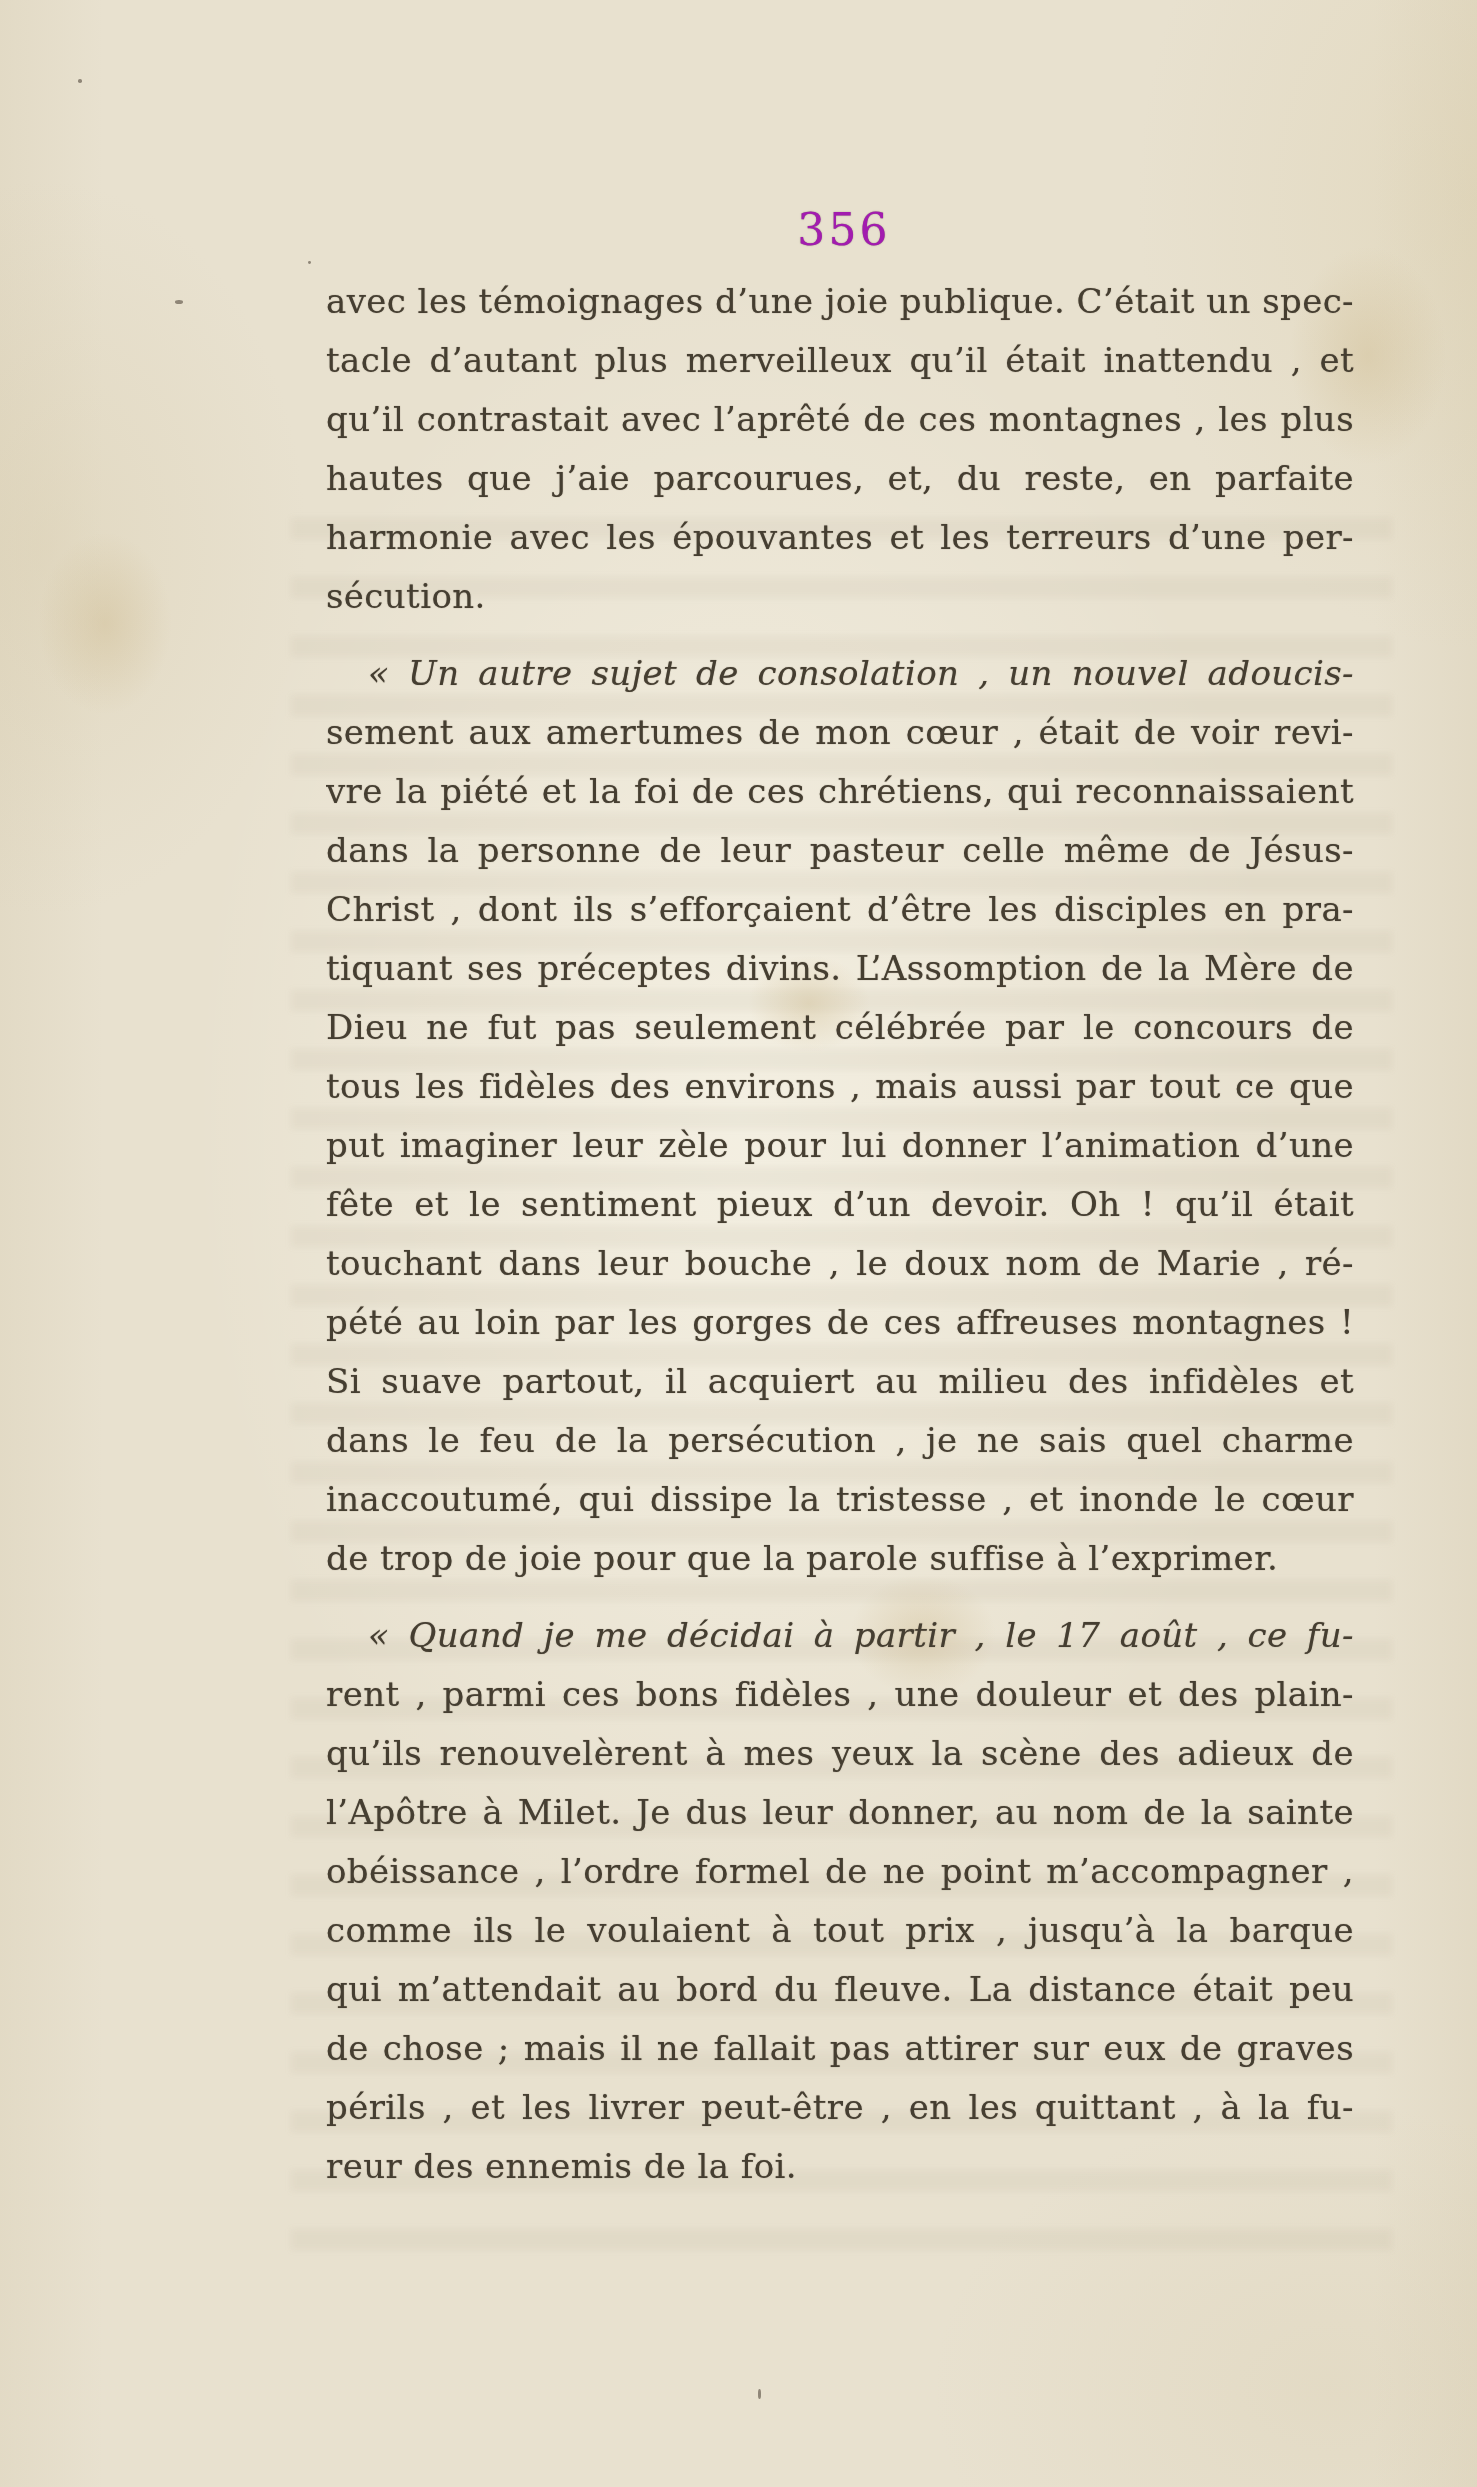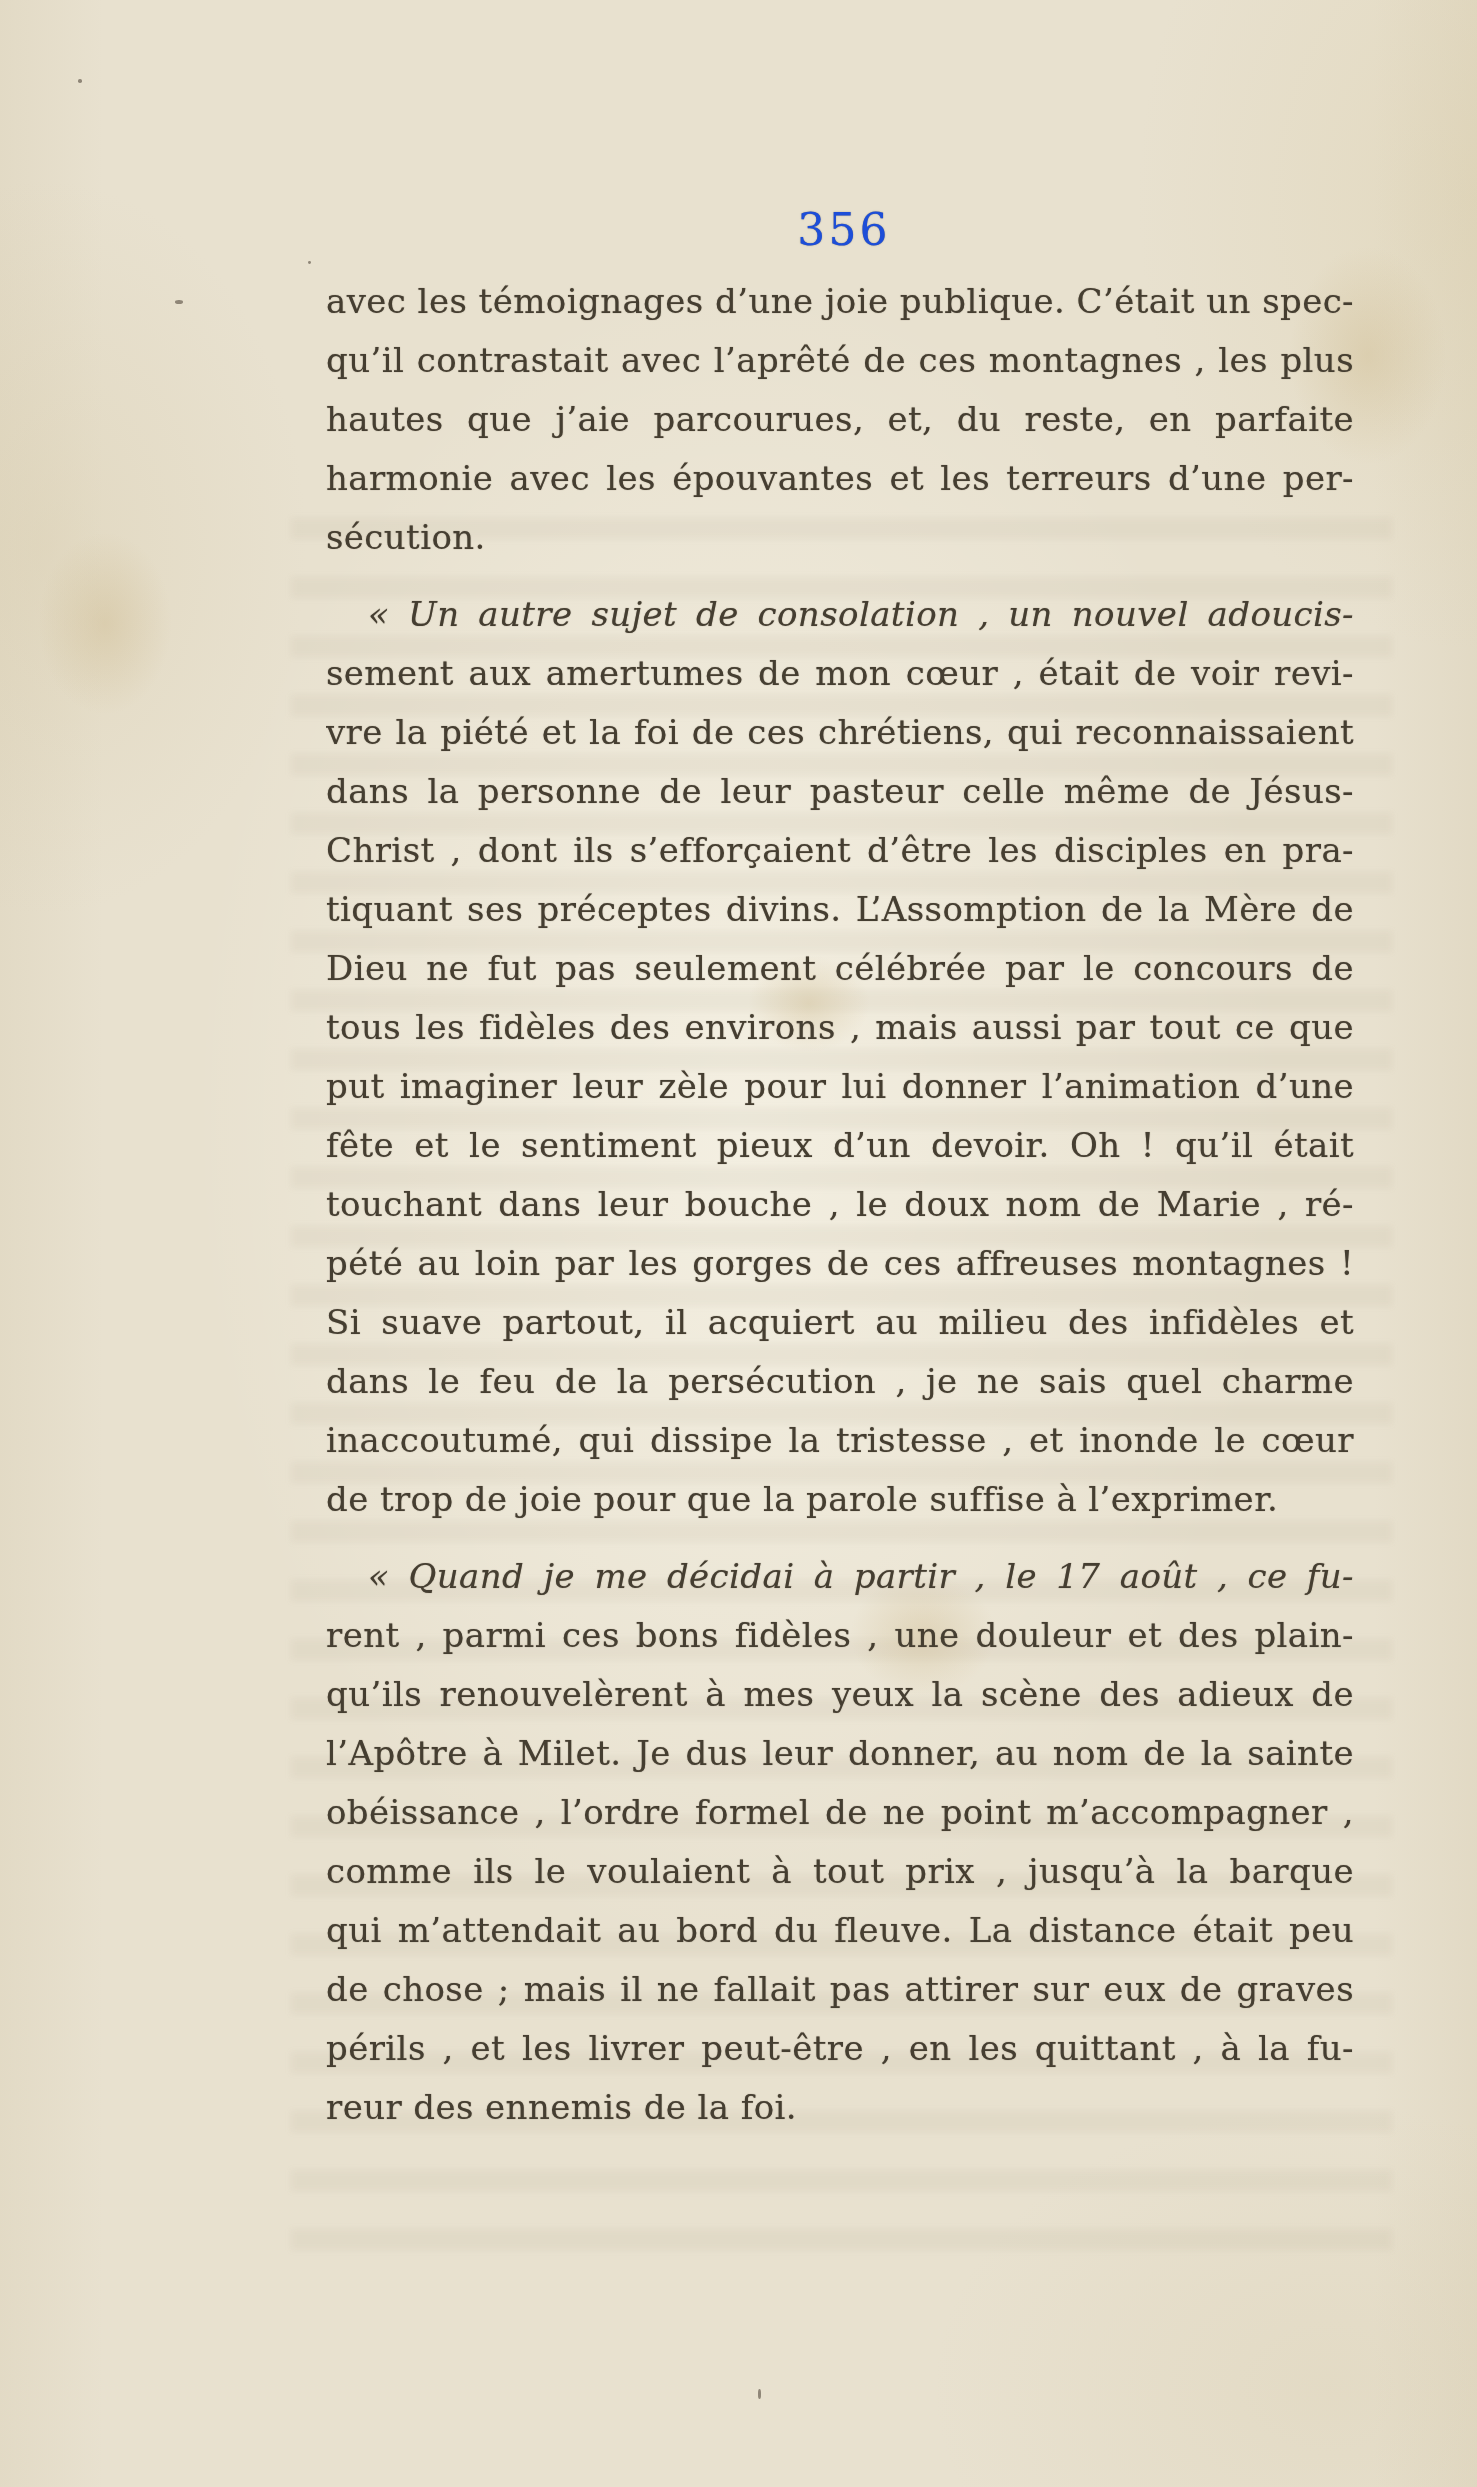--- a/index.html
+++ b/index.html
@@ -37,21 +37,21 @@
   }
 
   .page-number {
     position: absolute;
     left: 326px;
     top: 204px;
     width: 1036px;
     text-align: center;
     font-size: 44px;
     letter-spacing: 3.2px;
-    color: #1d4ed8;
+    color: #a21caf;
     text-shadow: 0 0 1.2px rgba(70,58,44,0.6);
   }
 
   .text-block {
     position: absolute;
     left: 326px;
     top: 272px;
     width: 1036px;
     font-size: 34px;
     line-height: 59px;
@@ -98,20 +98,21 @@
 <div class="speck" style="left:175px; top:300px; width:8px; height:4px;"></div>
 <div class="speck" style="left:78px; top:79px; width:4px; height:4px;"></div>
 <div class="speck" style="left:308px; top:261px; width:3.2px; height:3.2px;"></div>
 <div class="speck" style="left:758px; top:2389px; width:3.2px; height:9.7px;"></div>
 
 <div class="page-number">356</div>
 
 <div class="text-block">
     <div class="para">
       <div class="line">avec les témoignages d’une joie publique. C’était un spec-</div>
+      <div class="line">tacle d’autant plus merveilleux qu’il était inattendu , et</div>
       <div class="line">qu’il contrastait avec l’aprêté de ces montagnes , les plus</div>
       <div class="line">hautes que j’aie parcourues, et, du reste, en parfaite</div>
       <div class="line">harmonie avec les épouvantes et les terreurs d’une per-</div>
       <div class="line last">sécution.</div>
     </div>
     <div class="para">
       <div class="line indent">« Un autre sujet de consolation , un nouvel adoucis-</div>
       <div class="line">sement aux amertumes de mon cœur , était de voir revi-</div>
       <div class="line">vre la piété et la foi de ces chrétiens, qui reconnaissaient</div>
       <div class="line">dans la personne de leur pasteur celle même de Jésus-</div>

